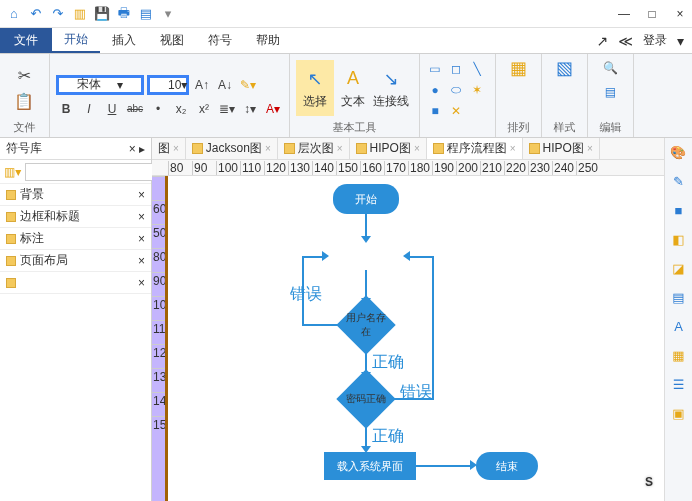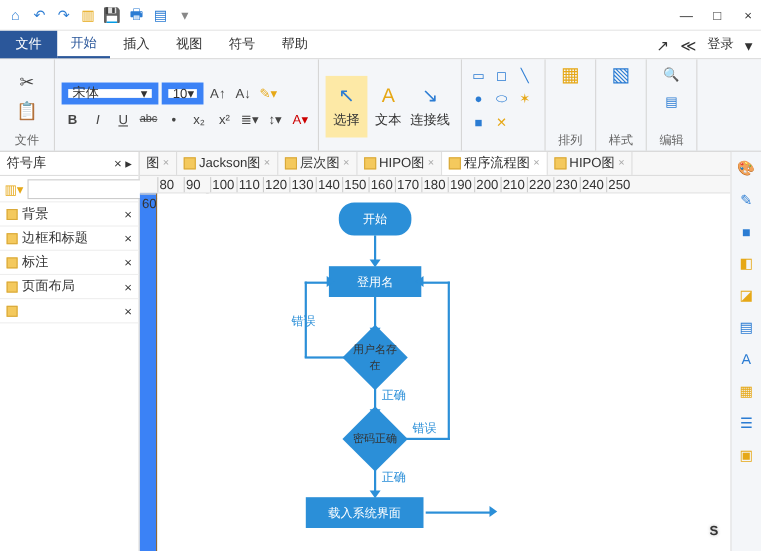--- a/index.html
+++ b/index.html
@@ -17,63 +17,63 @@
 .rright .ico{font-size:14px}
 .ribbon{height:84px;background:#f4f6f9;display:flex;border-bottom:1px solid #d0d0d0}
 .group{border-right:1px solid #d6d6d6;display:flex;flex-direction:column;padding:4px 6px 2px}
 .group .gbody{flex:1;display:flex;align-items:center}
 .group .glabel{text-align:center;font-size:11px;color:#666;padding-top:2px}
 .clp{width:50px}
 .clp .gbody{flex-direction:column;gap:6px;justify-content:center}
 .fontg{flex:0 0 238px}
 .fontbody{display:flex;flex-direction:column;gap:4px;width:100%}
 .fontrow{display:flex;gap:3px;align-items:center}
-.sel{border:6px solid #3b82f6;background:#fff;height:20px;display:flex;align-items:center;padding:0 4px;font-size:11px}
+.sel{border:3px solid #3b82f6;background:#fff;height:20px;display:flex;align-items:center;padding:0 18px;font-size:11px}
 .selname{width:88px;justify-content:space-between}
 .selsize{width:38px;justify-content:space-between}
 .tico{width:20px;height:20px;display:flex;align-items:center;justify-content:center;color:#444}
 .basicg{width:130px}
 .bigbtn{display:flex;flex-direction:column;align-items:center;justify-content:center;width:38px;height:56px;gap:2px;font-size:11px}
 .bigbtn .bicon{width:24px;height:24px;display:flex;align-items:center;justify-content:center;font-size:18px}
 .selbtn{background:#fde9a6}
 .shapeg{width:76px}
 .shapegrid{display:grid;grid-template-columns:18px 18px 18px;grid-template-rows:18px 18px 18px;gap:3px}
 .shapegrid span{display:flex;align-items:center;justify-content:center}
 .smallg{width:46px}
 .docarea{display:flex;height:363px}
-.sidepanel{width:127px;border-right:1px solid #d0d0d0;display:flex;flex-direction:column}
+.sidepanel{width:152px;border-right:1px solid #d0d0d0;display:flex;flex-direction:column}
 .sphdr{height:22px;display:flex;align-items:center;justify-content:space-between;padding:0 6px;border-bottom:1px solid #ddd;font-size:12px}
 .sptool{height:24px;display:flex;align-items:center;gap:4px;padding:0 4px;border-bottom:1px solid #eee}
 .sptool input{flex:1;border:1px solid #ccc;height:18px;font-size:11px;padding:0 2px}
 .spitem{height:22px;display:flex;align-items:center;padding:0 6px;border-bottom:1px solid #eee;justify-content:space-between;font-size:11px}
 .spitem .sw{width:10px;height:10px;background:#f4c95d;border:1px solid #d9a93a;margin-right:4px}
 .spitem .l{display:flex;align-items:center}
 .shapeprev{flex:1;padding:6px;display:flex;flex-direction:column;align-items:center;gap:6px;overflow:hidden}
 .prev{width:52px;height:34px;border:1px solid #999;border-radius:4px;background:#fff}
 .prevd{width:42px;height:42px;border:1px solid #999;transform:rotate(45deg);background:#fff}
 .plabel{font-size:11px;color:#555}
 .canvaswrap{flex:1;position:relative;overflow:hidden}
 .doctabs{height:22px;display:flex;align-items:center;background:#f7f7f7;border-bottom:1px solid #ddd}
 .doctab{display:flex;align-items:center;gap:3px;padding:0 6px;height:100%;border-right:1px solid #ddd;font-size:11px;color:#555;position:relative}
 .doctab.active{background:#fff;color:#2b579a}
 .doctab .x{font-size:10px;color:#aaa}
 .dtico{width:11px;height:11px;background:#f4c95d;border:1px solid #d9a93a}
 .hruler{height:16px;background:#f7f7f7;border-bottom:1px solid #ddd;font-size:8px;color:#999;display:flex;align-items:flex-end;padding-left:16px;overflow:hidden;letter-spacing:0}
 .hruler span{display:inline-block;width:24px;border-left:1px solid #ccc;padding-left:1px}
 .body2{display:flex;height:325px}
-.vruler{width:16px;background:#3b82f6;border-right:1px solid #a16207;font-size:8px;color:#999;display:flex;flex-direction:row;overflow:hidden}
+.vruler{width:16px;background:#c4b5fd;border-right:3px solid #a16207;font-size:8px;color:#999;display:flex;flex-direction:column;overflow:hidden}
 .vruler span{height:24px;border-top:1px solid #ccc;padding:1px 0 0 1px}
 .canvas{flex:1;position:relative;background:#fff}
 .node{position:absolute;background:#2b8fd8;color:#fff;display:flex;align-items:center;justify-content:center;font-size:11px;text-align:center}
 .rnd{border-radius:14px}
 .dia{background:#2b8fd8;transform:rotate(45deg)}
 .dia span{transform:rotate(-45deg);font-size:10px}
 .edge{position:absolute;background:#2b8fd8}
 .arh{position:absolute;width:0;height:0}
-.lbl{position:absolute;font-size:11px;color:#2b8fd8}
+.lbl{position:absolute;font-size:16px;color:#2b8fd8}
 .toolstrip{width:28px;background:#f4f6f9;border-left:1px solid #ddd;display:flex;flex-direction:column;align-items:center;padding-top:4px;gap:9px}
 .toolstrip span{width:20px;height:20px;display:flex;align-items:center;justify-content:center;color:#2b7cd3;font-size:13px}
 .watermark{position:absolute;right:30px;bottom:6px;color:rgba(255,255,255,.85);font-size:20px;display:flex;align-items:center;gap:6px;text-shadow:0 0 3px rgba(0,0,0,.3)}
 .watermark .circ{width:26px;height:26px;border:2px solid rgba(255,255,255,.85);border-radius:50%;display:flex;align-items:center;justify-content:center;font-weight:bold}
 .watermark .sub{font-size:10px;display:block;color:rgba(255,255,255,.7)}
 </style>
 </head>
 <body>
 
 <div class="titlebar">
@@ -158,20 +158,21 @@
       </div>
       <div class="bigbtn">
         <div class="bicon" style="color:#e6a817">A</div>
         <span>文本</span>
       </div>
       <div class="bigbtn">
         <div class="bicon" style="color:#2b7cd3">↘</div>
         <span>连接线</span>
       </div>
     </div>
+    <div class="glabel">基本工具</div>
   </div>
 
   <div class="group shapeg">
     <div class="gbody">
       <div class="shapegrid">
         <span style="color:#2b7cd3">▭</span>
         <span style="color:#2b7cd3">◻</span>
         <span style="color:#2b7cd3">╲</span>
         <span style="color:#2b7cd3">●</span>
         <span style="color:#2b7cd3">⬭</span>
@@ -318,21 +319,20 @@
           <span>130</span>
           <span>140</span>
           <span>150</span>
       </div>
       <div class="canvas">
 
         <div class="node rnd" style="left:165px;top:8px;width:66px;height:30px">开始</div>
         <div class="edge" style="left:197px;top:38px;width:2px;height:24px"></div>
         <div class="arh" style="left:193px;top:60px;border-left:5px solid transparent;border-right:5px solid transparent;border-top:7px solid #2b8fd8"></div>
 
-        <div class="node" style="left:156px;top:66px;width:84px;height:28px">登用名</div>
         <div class="edge" style="left:197px;top:94px;width:2px;height:30px"></div>
         <div class="arh" style="left:193px;top:122px;border-left:5px solid transparent;border-right:5px solid transparent;border-top:7px solid #2b8fd8"></div>
 
         <div class="node dia" style="left:177px;top:128px;width:42px;height:42px">
             <span>用户名存在</span>
           </div>
         <div class="lbl" style="left:122px;top:108px">错误</div>
 
         <div class="edge" style="left:134px;top:80px;width:22px;height:2px"></div>
         <div class="edge" style="left:134px;top:80px;width:2px;height:69px"></div>
@@ -350,25 +350,26 @@
 
         <div class="edge" style="left:222px;top:222px;width:44px;height:2px"></div>
         <div class="edge" style="left:264px;top:80px;width:2px;height:144px"></div>
         <div class="edge" style="left:240px;top:80px;width:26px;height:2px"></div>
         <div class="arh" style="left:235px;top:75px;border-top:5px solid transparent;border-bottom:5px solid transparent;border-right:7px solid #2b8fd8"></div>
 
         <div class="edge" style="left:197px;top:244px;width:2px;height:28px"></div>
         <div class="arh" style="left:193px;top:270px;border-left:5px solid transparent;border-right:5px solid transparent;border-top:7px solid #2b8fd8"></div>
         <div class="lbl" style="left:204px;top:250px">正确</div>
 
-        <div class="node" style="left:135px;top:276px;width:107px;height:28px">载入系统界面</div>
+        <div class="node" style="left:156px;top:276px;width:92px;height:28px">载入系统界面</div>
 
         <div class="edge" style="left:244px;top:289px;width:60px;height:2px"></div>
         <div class="arh" style="left:302px;top:284px;border-top:5px solid transparent;border-bottom:5px solid transparent;border-left:7px solid #2b8fd8"></div>
 
+        <div class="node rnd" style="left:308px;top:276px;width:62px;height:28px">结束</div>
       </div>
     </div>
   </div>
 
   <div class="toolstrip">
     <span>🎨</span>
     <span>✎</span>
     <span style="color:#2b7cd3">■</span>
     <span style="color:#e6a817">◧</span>
     <span style="color:#e6a817">◪</span>

